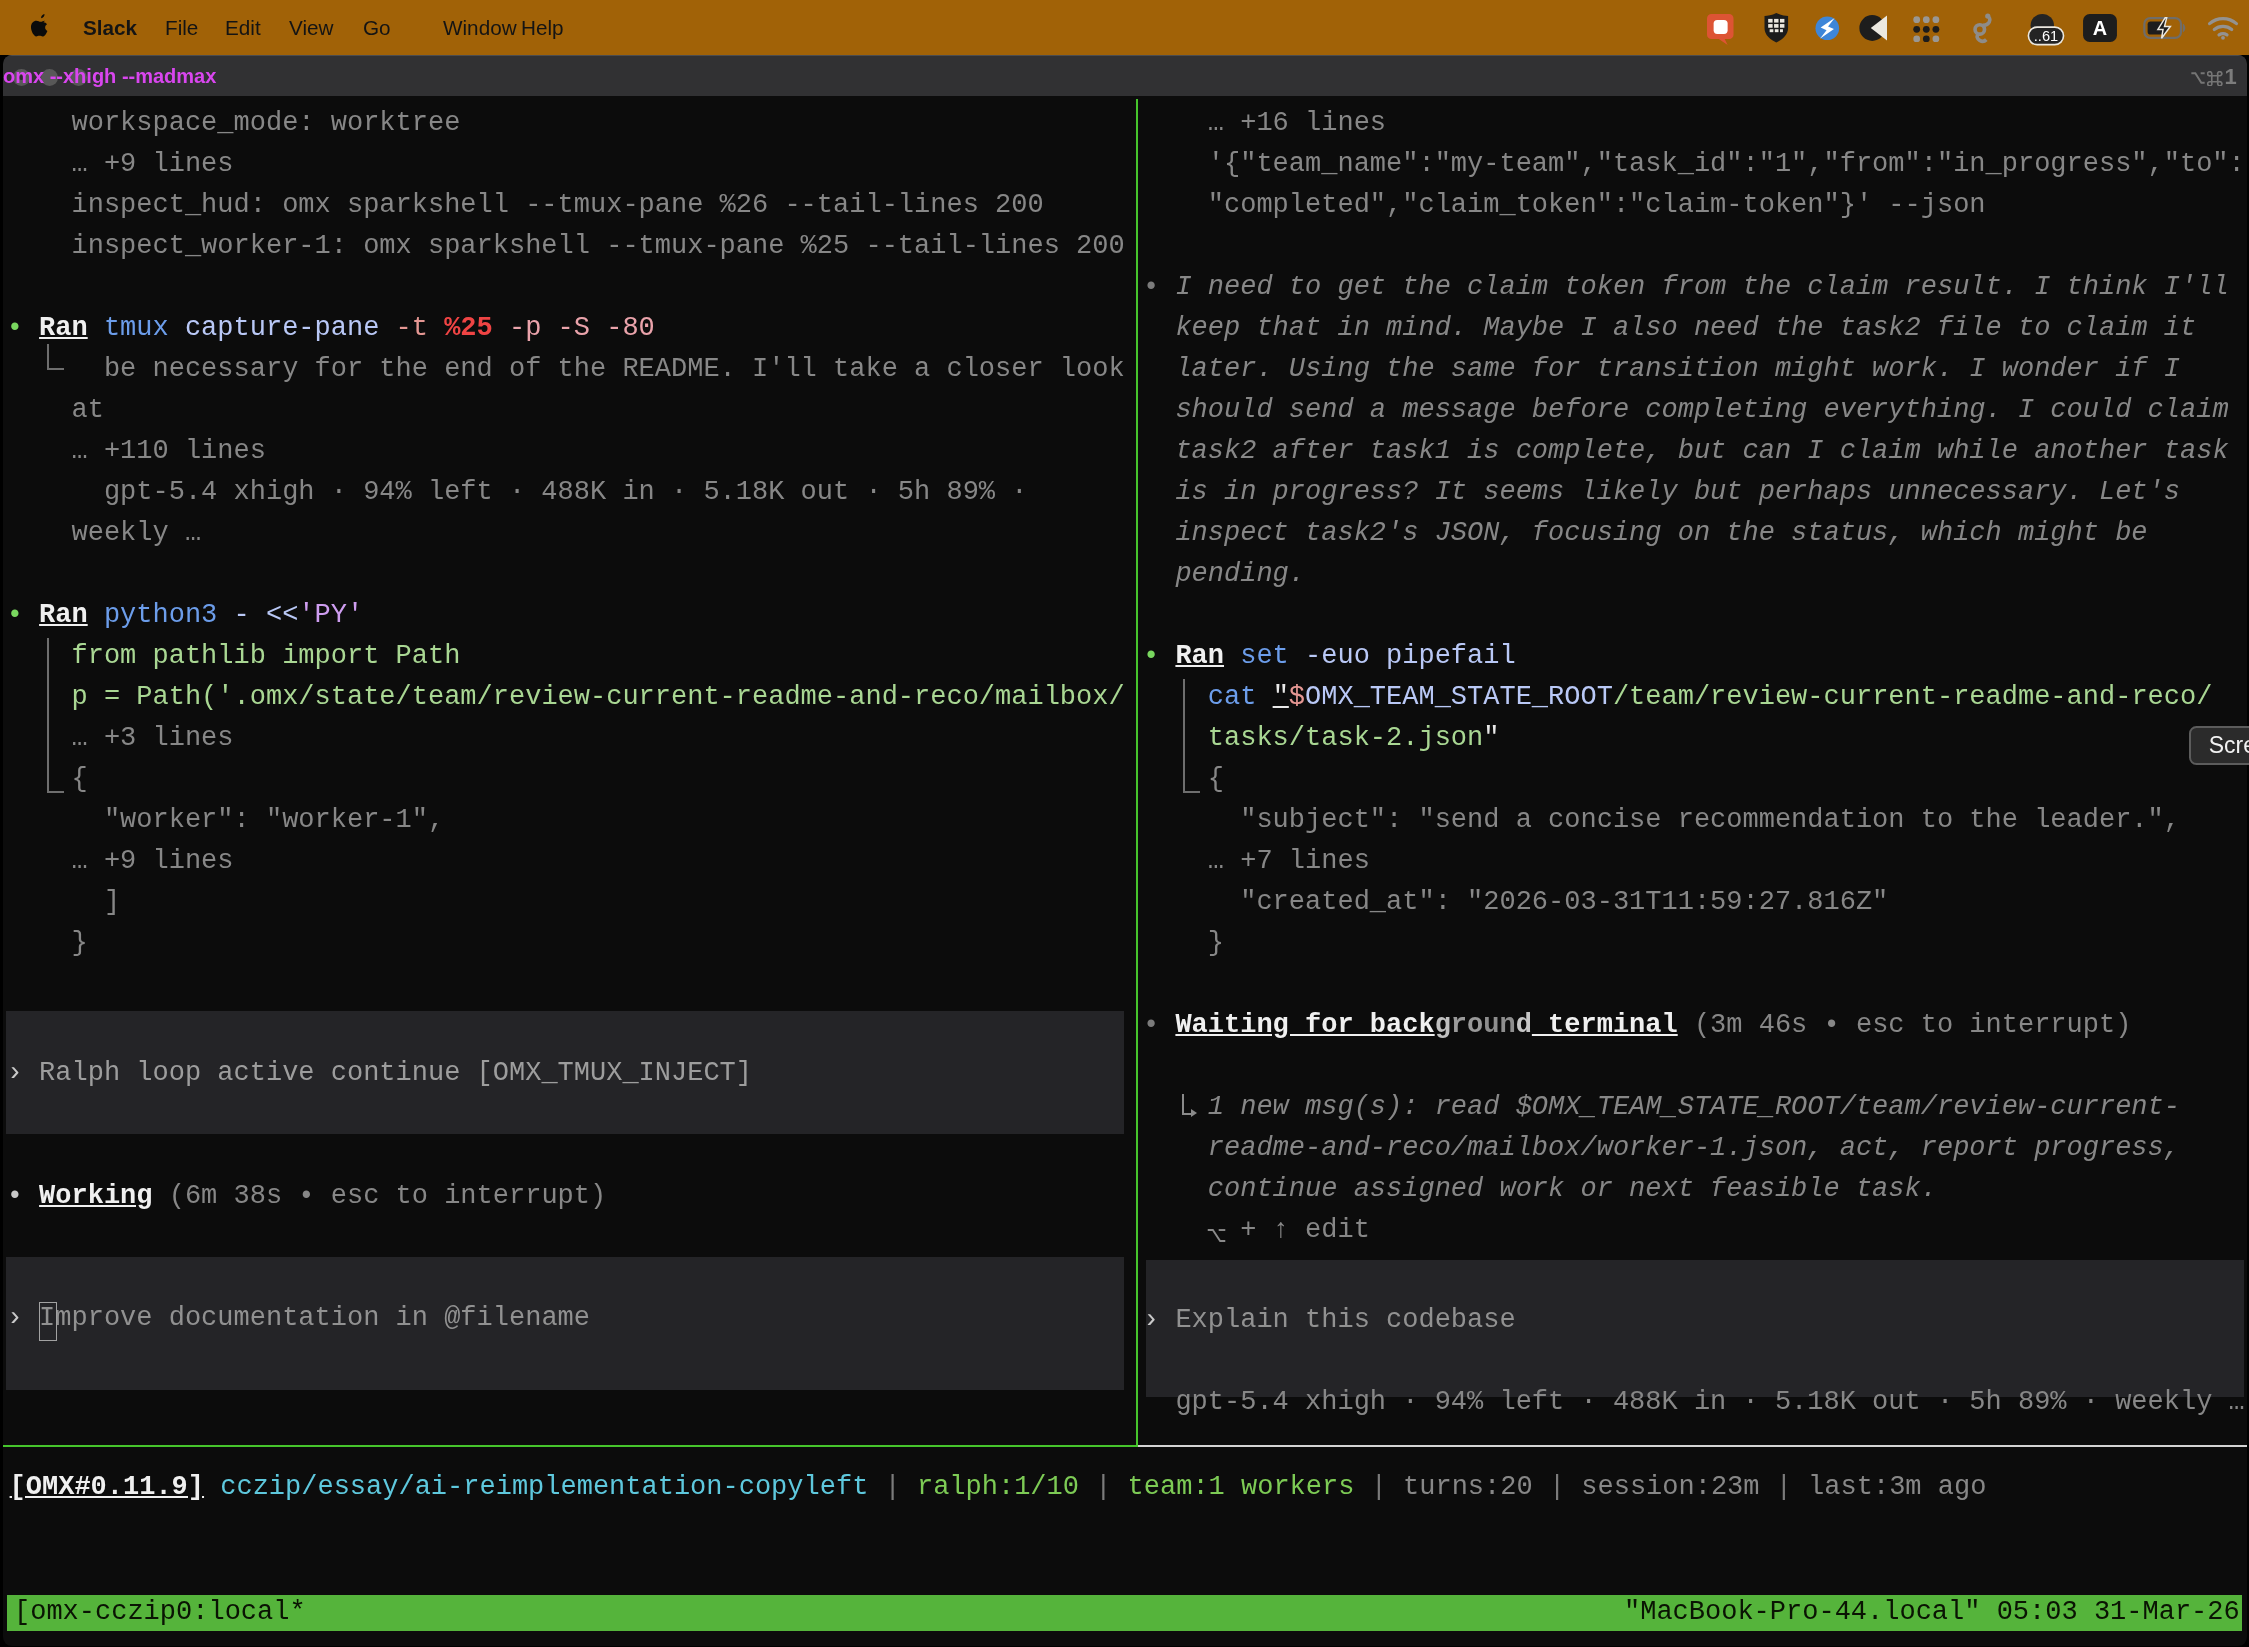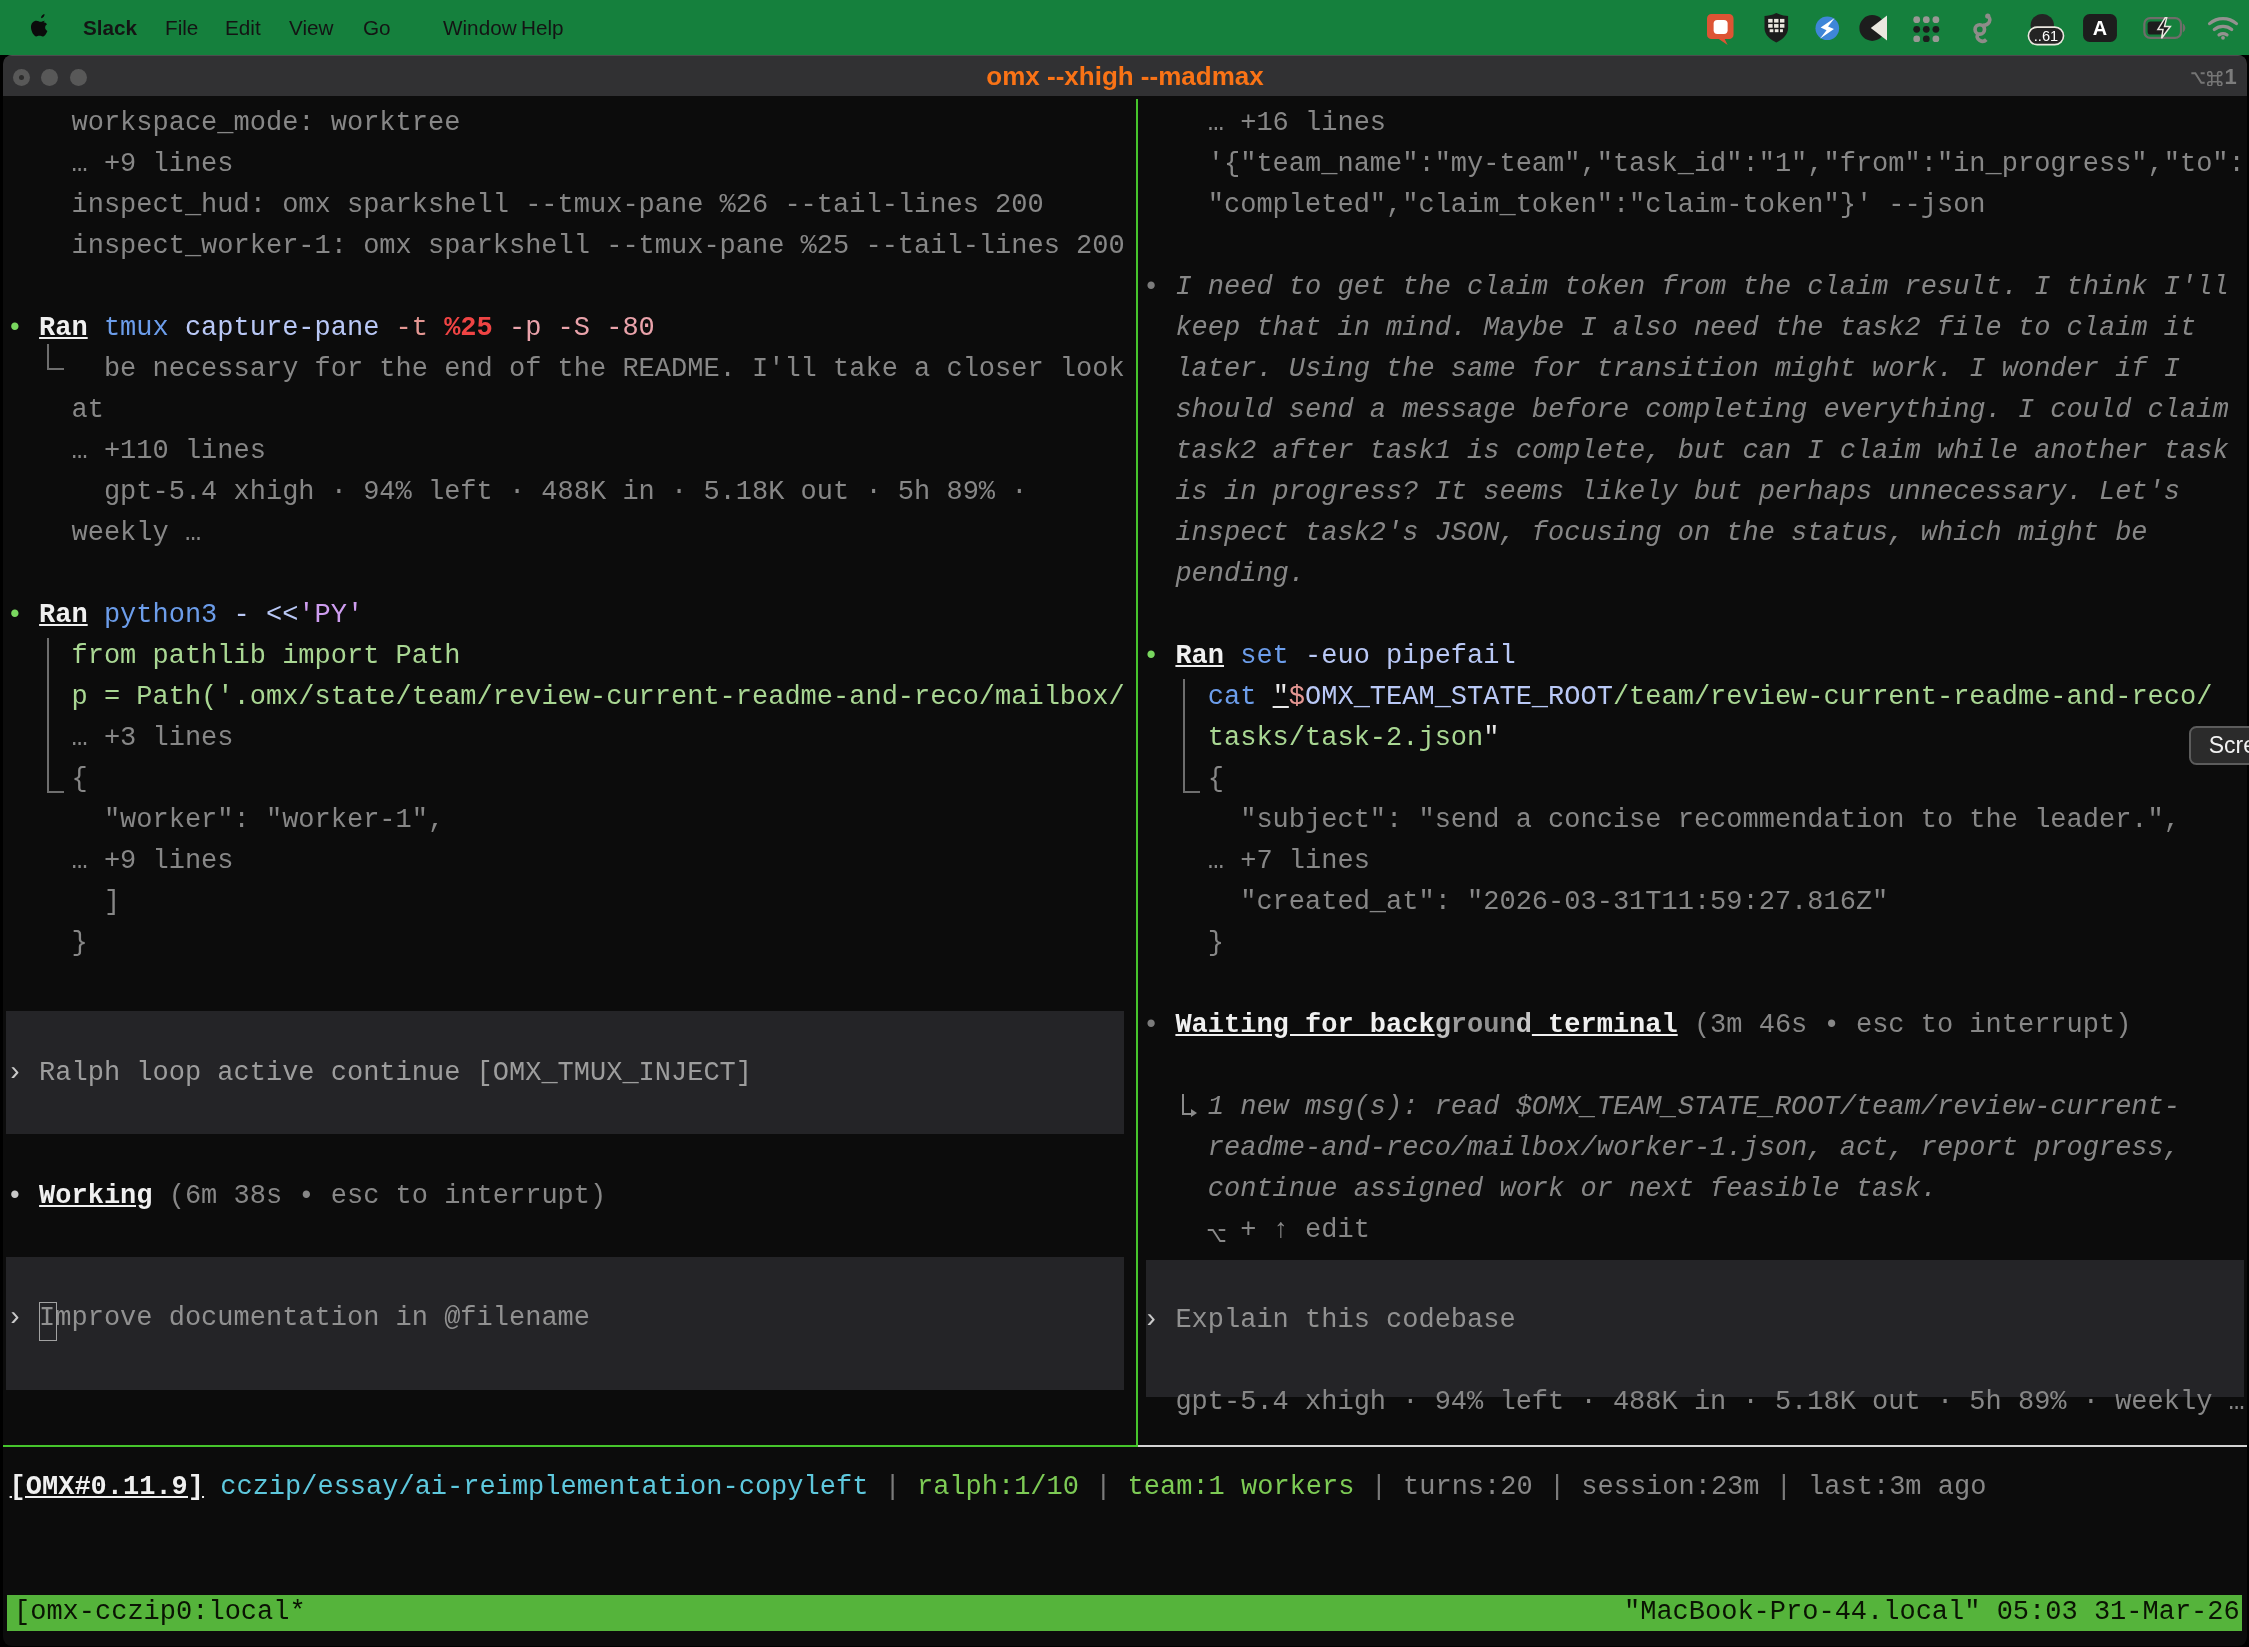--- a/index.html
+++ b/index.html
@@ -1,23 +1,23 @@
 <!DOCTYPE html>
 <html style="font-size:11.8px"><head><meta charset="utf-8"><style>
   html,body{margin:0;padding:0;background:#000;width:2250px;height:1648px;overflow:hidden;}
   body{font-family:"Liberation Sans",sans-serif;position:relative;}
   .ic{position:absolute;}
   
-  #menubar{position:absolute;left:0;top:0;width:2250px;height:55px;background:#15803d;}
+  #menubar{position:absolute;left:0;top:0;width:2250px;height:55px;background:#a16207;}
   #menubar .mi{position:absolute;top:0;height:55px;line-height:55px;font-size:20.7px;color:#141414;}
   
   #win{position:absolute;left:3px;top:55px;width:2244px;height:1591px;background:#0c0c0c;border-radius:8.9px;overflow:hidden;}
   #titlebar{position:absolute;left:0;top:0;width:100%;height:41px;background:#313133;border-top:1.5px solid #4c4c4e;box-sizing:border-box;}
   .tl{position:absolute;top:12.5px;width:17px;height:17px;border-radius:50%;background:#585858;}
-  #title{position:absolute;left:0;top:0;width:100%;height:41px;line-height:41px;text-align:center;color:#f97316;font-size:26px;font-weight:bold;}
+  #title{position:absolute;left:0;top:0;width:100%;height:41px;line-height:41px;color:#d946ef;font-size:20px;font-weight:bold;}
   #tright{position:absolute;right:10.3px;top:0;height:41px;line-height:41px;color:#9c9c9c;font-size:22px;font-weight:bold;}
   
   pre.pane{position:absolute;margin:0;font-family:"Liberation Mono",monospace;font-size:27px;line-height:41px;color:#878787;white-space:pre;}
   .w{color:#f0f0f0;font-weight:bold;text-decoration:underline;}
   .blu{color:#6c9dea;}
   .per{color:#b9c8f6;}
   .sal{color:#e59793;}
   .org{color:#ef4444;font-weight:bold;}
   .ros{color:#eaa3ab;}
   .grn{color:#a9d793;}

